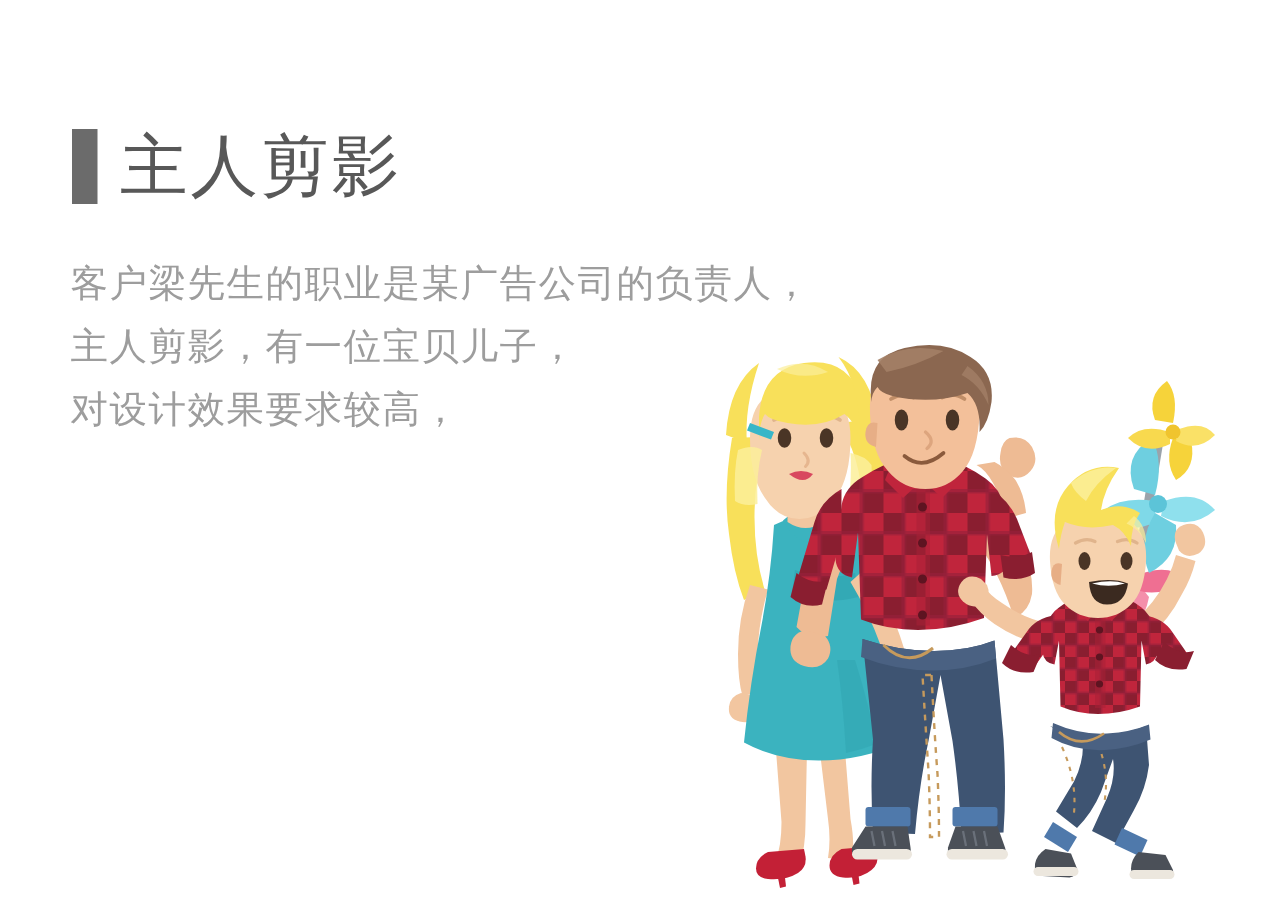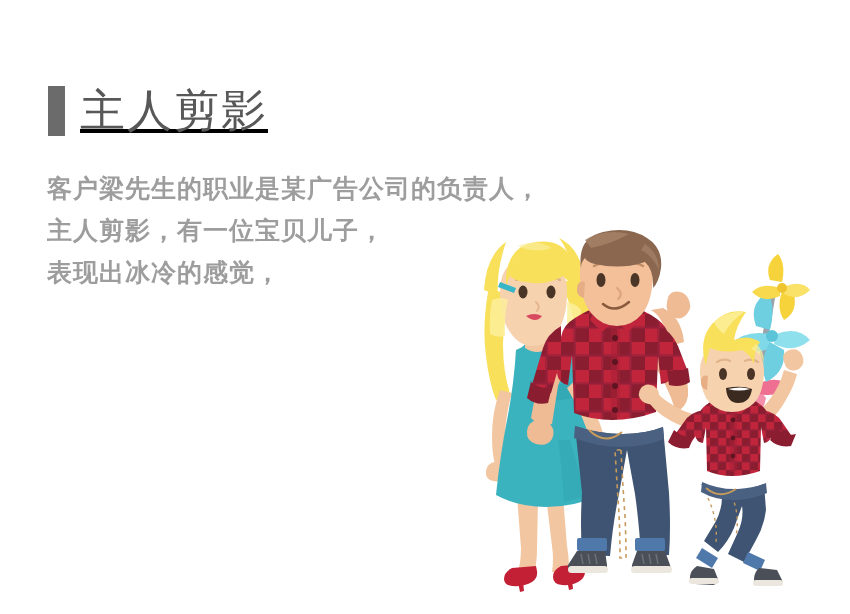--- a/index.html
+++ b/index.html
@@ -18,21 +18,20 @@
     overflow: hidden;
   }
 
   
   #heading-block {
     position: absolute;
     left: 48px;
     top: 86px;
     display: flex;
     align-items: center;
-    text-decoration: underline;
   }
   #title-accent-bar {
     width: 17px;
     height: 50px;
     background: #6b6b6b;
     margin-right: 15px;
     flex: none;
   }
   #page-title {
     font-size: 45px;
@@ -49,21 +48,21 @@
     left: 47px;
     top: 168px;
     width: 560px;
   }
   .desc-line {
     font-size: 25px;
     line-height: 42px;
     color: #9d9d9d;
     letter-spacing: 1px;
     white-space: nowrap;
-    font-weight: 700;
+    font-weight: 400;
   }
 
   
   #illustration {
     position: absolute;
     left: 470px;
     top: 230px;
     width: 350px;
     height: 380px;
   }
@@ -79,21 +78,21 @@
 <div id="page">
 
   <div id="heading-block">
     <div id="title-accent-bar"></div>
     <div id="page-title">主人剪影</div>
   </div>
 
   <div id="description-block">
     <div class="desc-line">客户梁先生的职业是某广告公司的负责人，</div>
     <div class="desc-line">主人剪影，有一位宝贝儿子，</div>
-    <div class="desc-line">表现出冰冷的感觉，</div>
+    <div class="desc-line">对设计效果要求较高，</div>
   </div>
 
   <div id="illustration">
     <svg viewBox="0 0 350 380" xmlns="http://www.w3.org/2000/svg">
       <defs>
 
         <pattern id="plaidBig" width="28" height="28" patternUnits="userSpaceOnUse">
           <rect width="28" height="28" fill="#a82036"></rect>
           <rect x="0" y="0" width="14" height="14" fill="#8a1e30"></rect>
           <rect x="14" y="14" width="14" height="14" fill="#8a1e30"></rect>

